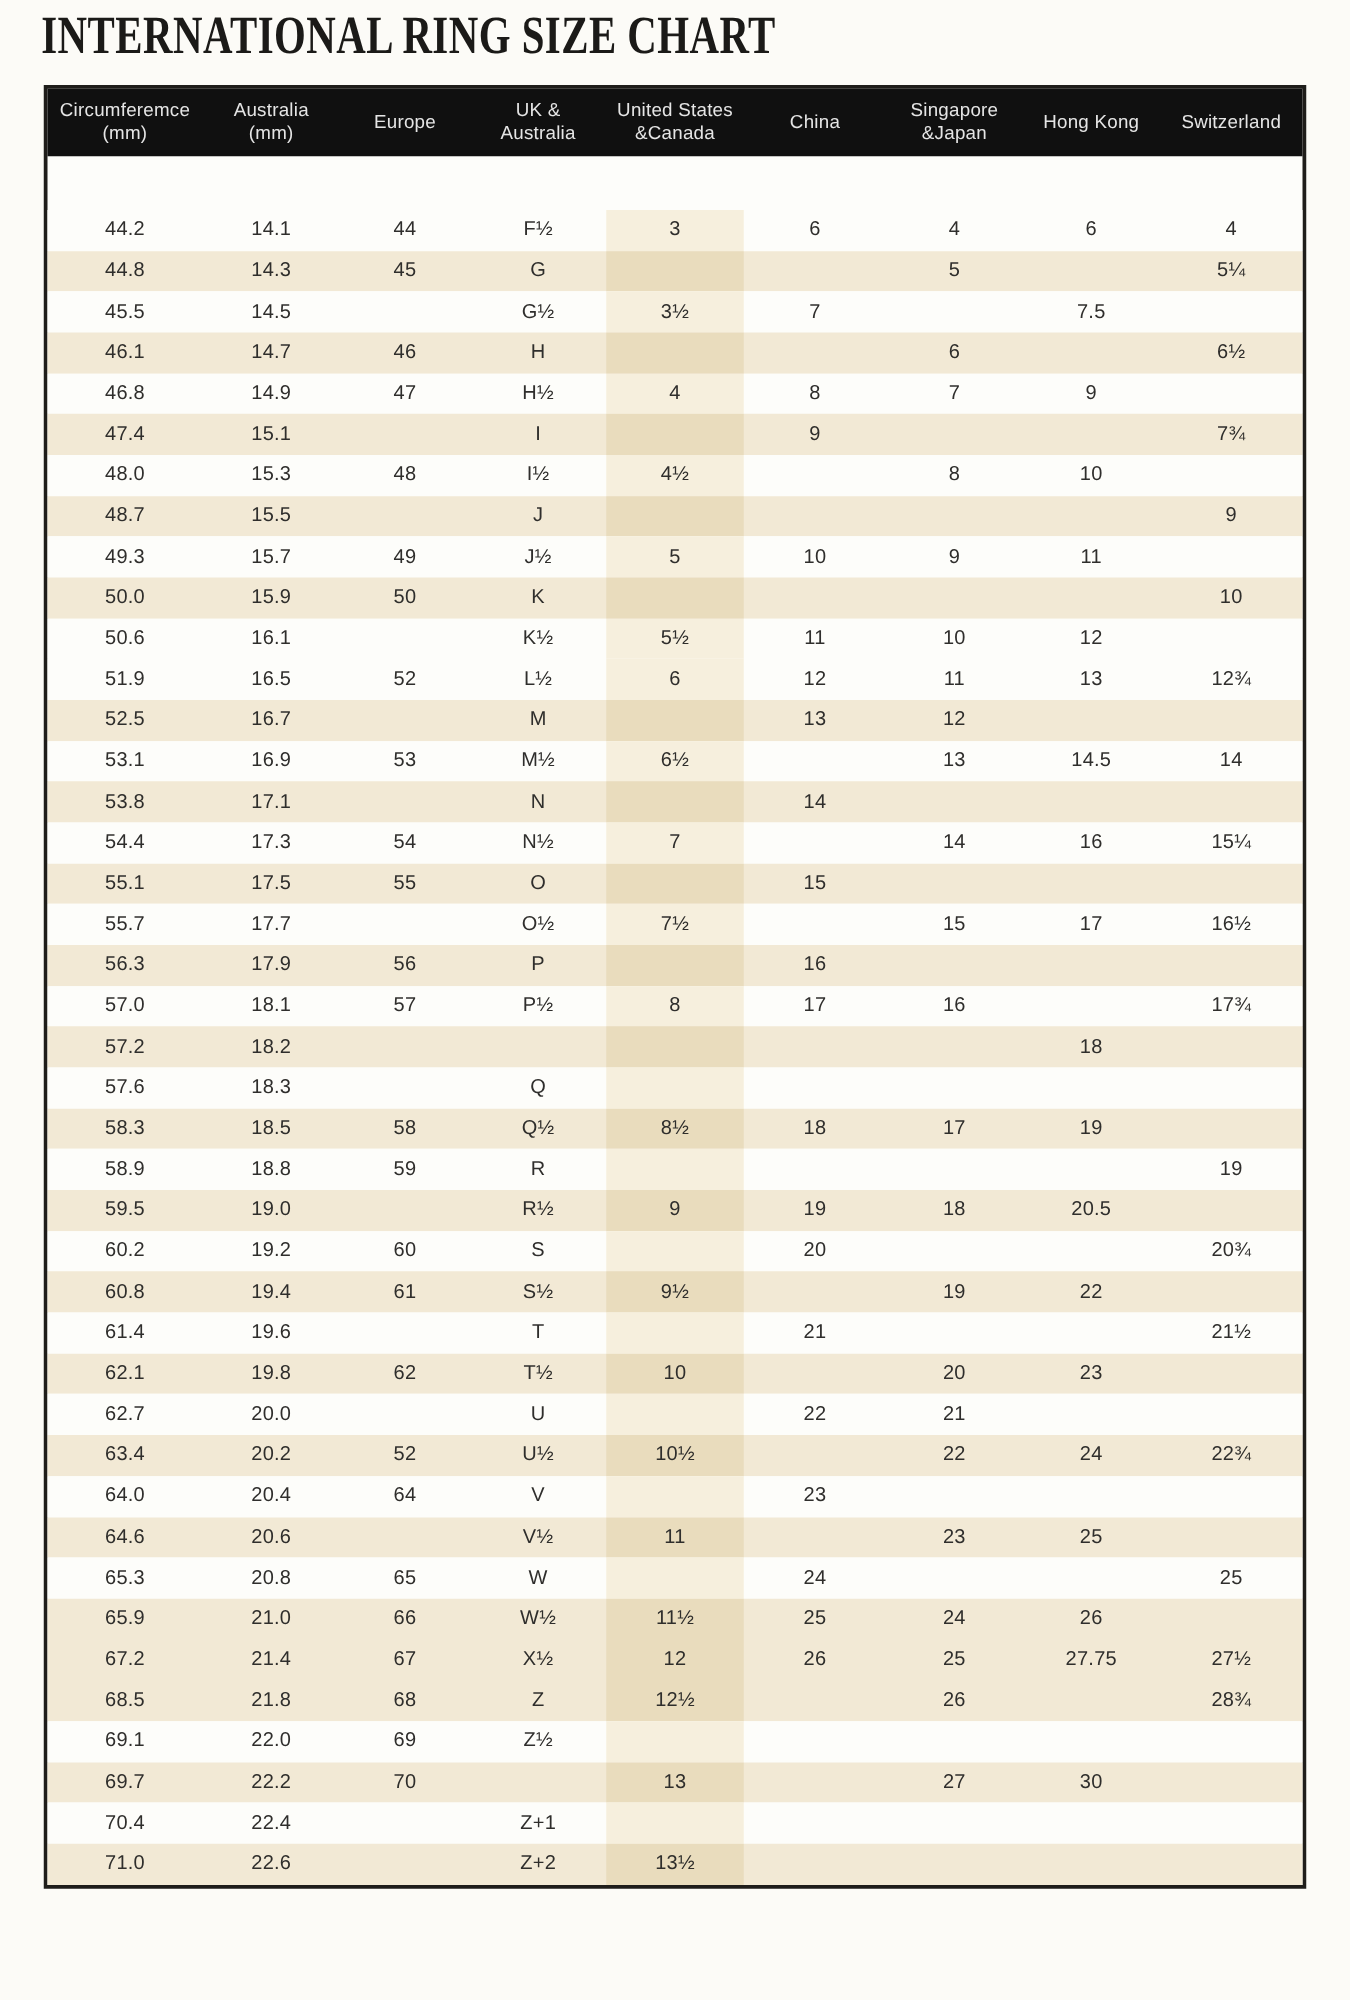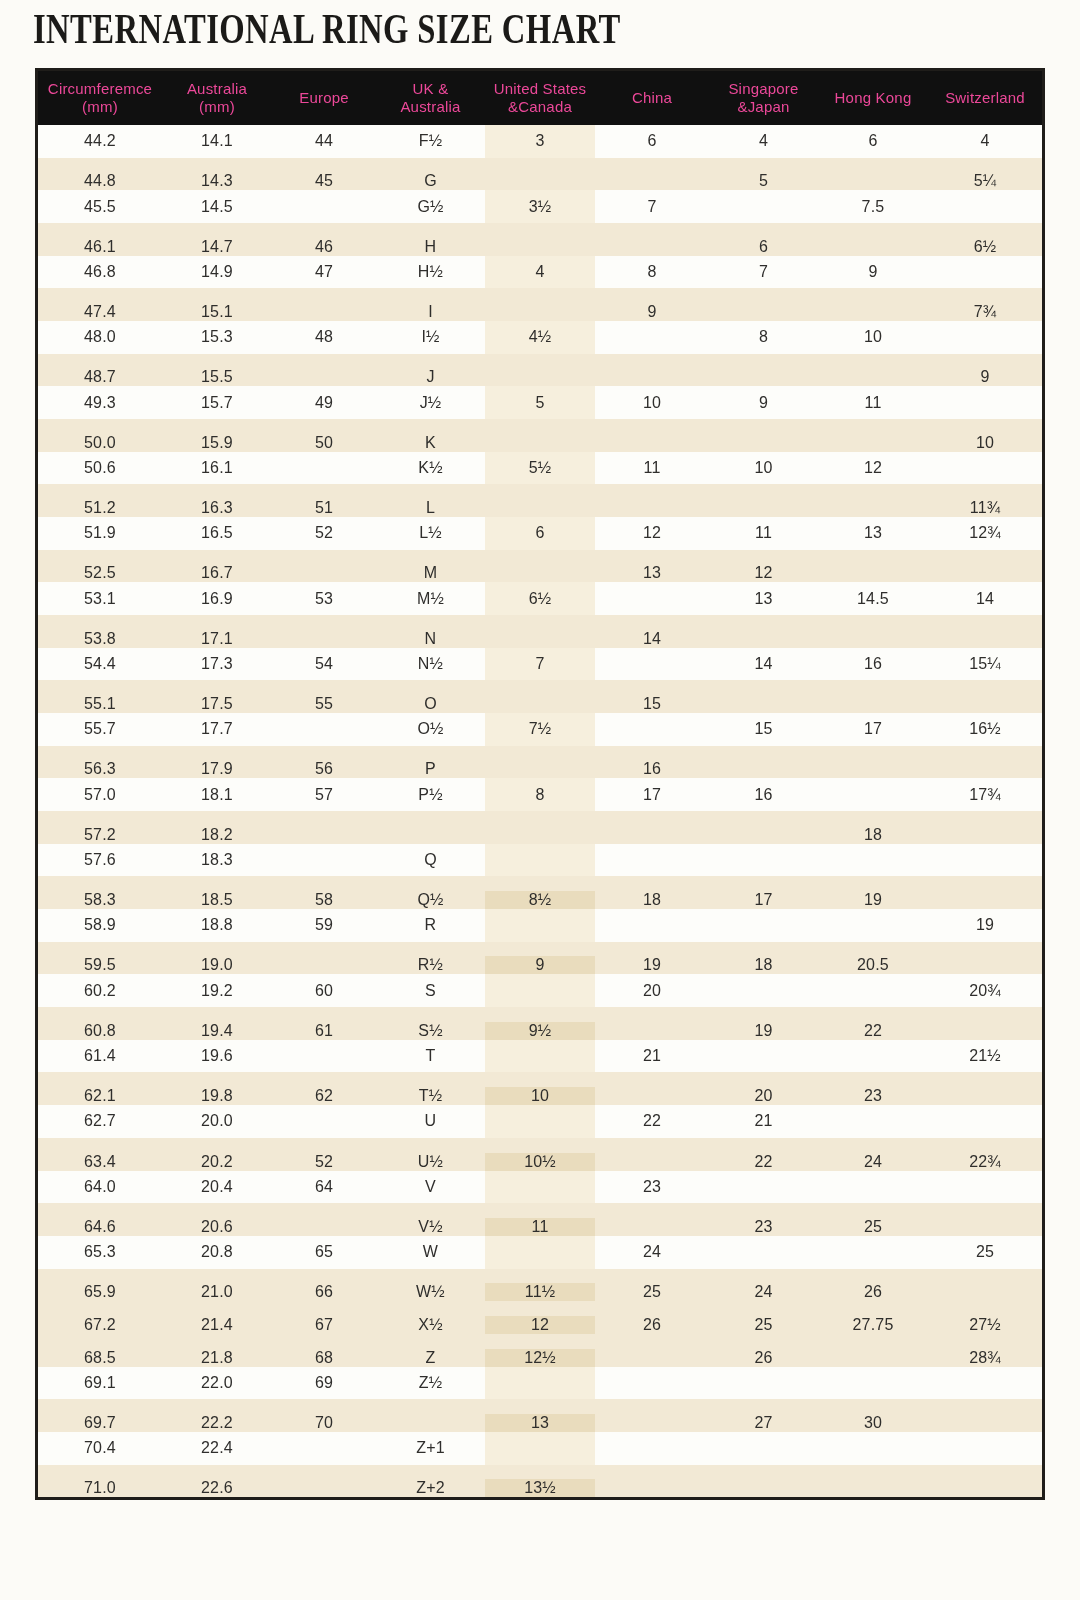--- a/index.html
+++ b/index.html
@@ -29,37 +29,37 @@
     left: 35px; top: 68px;
     width: 1010px;
     border: 3px solid #1f1d1a;
     background: #fdfdfa;
   }
 
   .thead {
     display: flex;
     height: 54px;
     background: #101010;
-    color: #ec4899;
+    color: #e5e5e5;
   }
   .th {
     display: flex;
     align-items: center;
     justify-content: center;
     text-align: center;
     font-size: 15px;
     line-height: 1.22;
     white-space: pre-line;
     letter-spacing: 0.2px;
   }
 
-  .tbody { display: block; }
+  .tbody { display: block; margin-top: 43px; }
   .tr { display: flex; height: 32.68px; }
   .tr.even { background: #fdfdfa; }
-  .tr.odd  { background: #f2e9d5; align-items: flex-end; }
+  .tr.odd  { background: #f2e9d5; }
 
   .td {
     display: flex;
     align-items: center;
     justify-content: center;
     font-size: 16px;
     color: #2f2e2c;
     letter-spacing: 0.2px;
   }
   .tr.even .td.hi { background: #f6efdd; }
@@ -214,31 +214,20 @@
           <div class="td c0">50.6</div>
           <div class="td c1">16.1</div>
           <div class="td c2"></div>
           <div class="td c3">K½</div>
           <div class="td c4 hi">5½</div>
           <div class="td c5">11</div>
           <div class="td c6">10</div>
           <div class="td c7">12</div>
           <div class="td c8"></div>
         </div>
-        <div class="tr odd">
-          <div class="td c0">51.2</div>
-          <div class="td c1">16.3</div>
-          <div class="td c2">51</div>
-          <div class="td c3">L</div>
-          <div class="td c4 hi"></div>
-          <div class="td c5"></div>
-          <div class="td c6"></div>
-          <div class="td c7"></div>
-          <div class="td c8">11¾</div>
-        </div>
         <div class="tr even">
           <div class="td c0">51.9</div>
           <div class="td c1">16.5</div>
           <div class="td c2">52</div>
           <div class="td c3">L½</div>
           <div class="td c4 hi">6</div>
           <div class="td c5">12</div>
           <div class="td c6">11</div>
           <div class="td c7">13</div>
           <div class="td c8">12¾</div>

